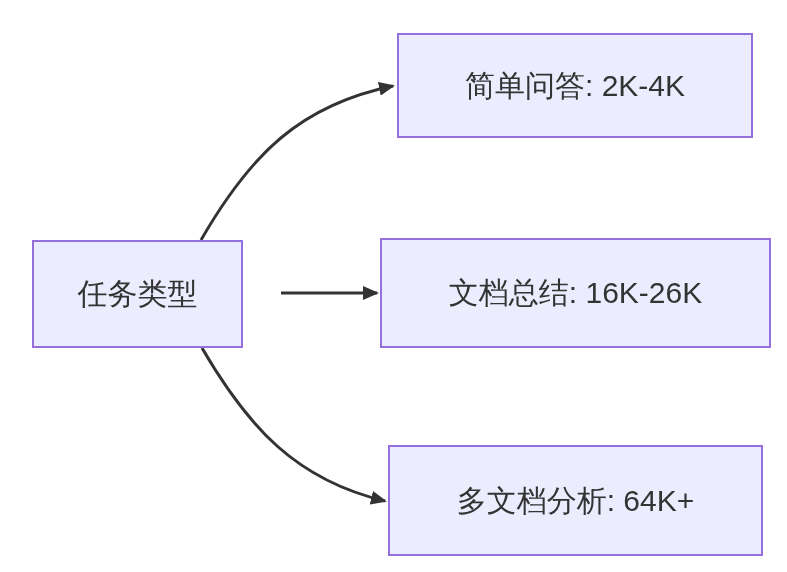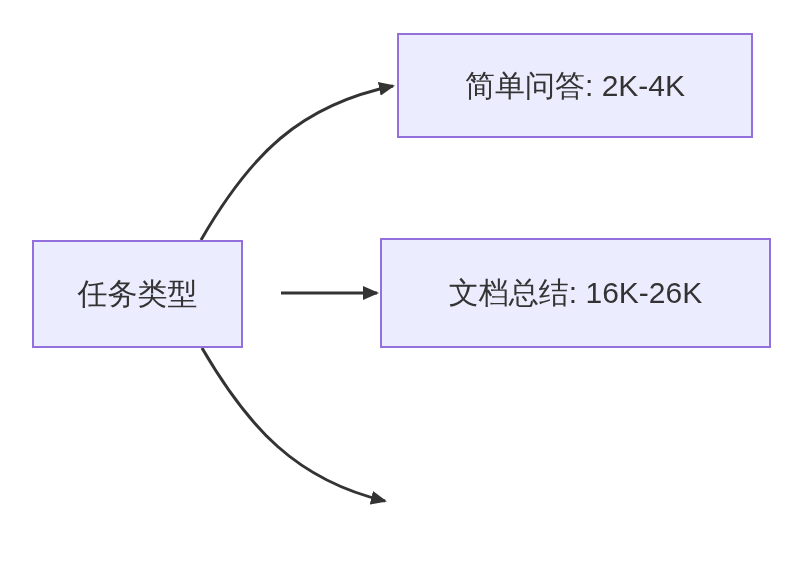--- a/index.html
+++ b/index.html
@@ -63,14 +63,17 @@
   </div>
 
   <div class="node node-qa">
     <span>简单问答: 2K-4K</span>
   </div>
 
   <div class="node node-sum">
     <span>文档总结: 16K-26K</span>
   </div>
 
+  <div class="node node-multi">
+    <span>多文档分析: 64K+</span>
+  </div>
 
 </div>
 
 </body></html>

